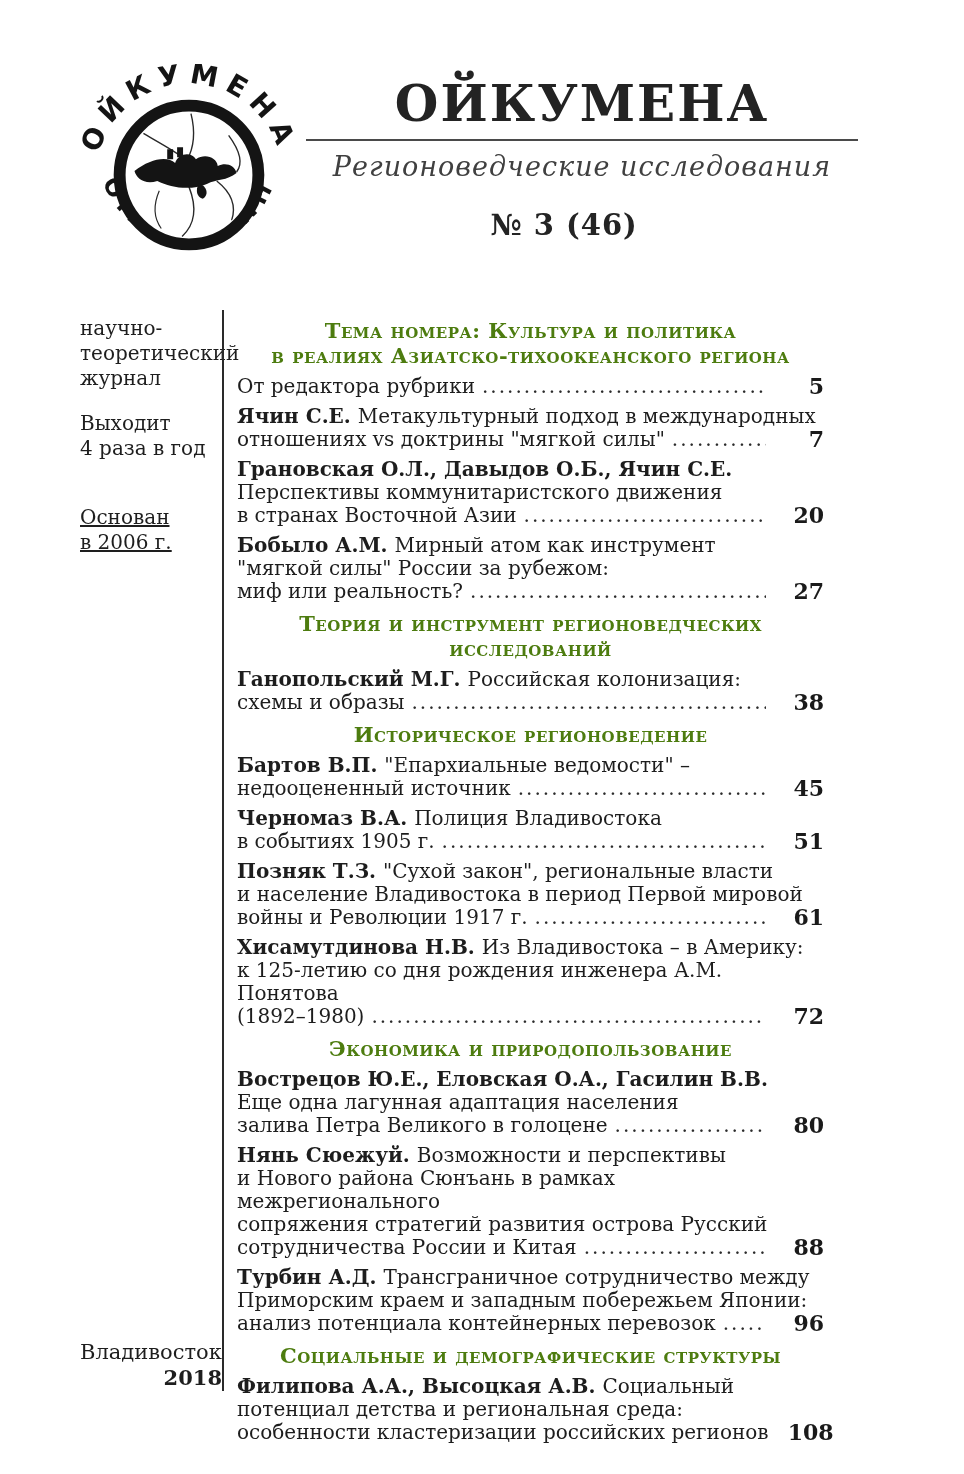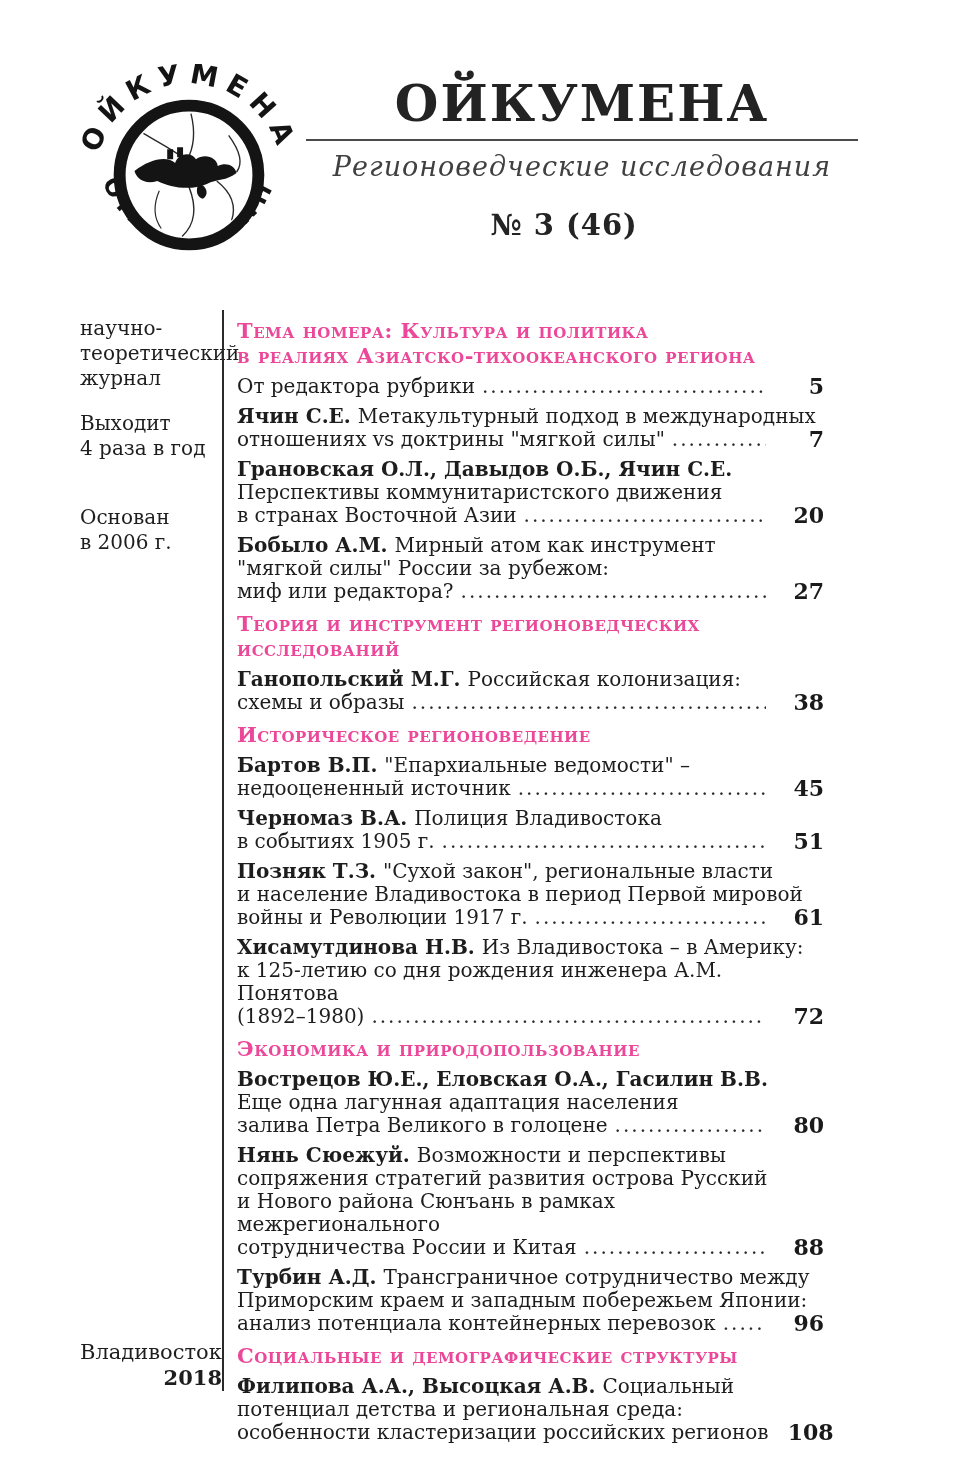--- a/index.html
+++ b/index.html
@@ -33,35 +33,35 @@
 
   
   .body-cols { display: flex; margin-top: 24px; align-items: stretch; }
   .sidebar {
     width: 142px; flex: 0 0 142px;
     display: flex; flex-direction: column;
     font-size: 20px; line-height: 25px; color: #1e1e1e;
   }
   .sb-group1 { margin-top: 6px; }
   .sb-group2 { margin-top: 20px; }
-  .sb-group3 { margin-top: 44px; }
+  .sb-group3 { margin-top: 44px; text-decoration: underline; }
   .city-block { margin-top: auto; padding-bottom: 86px; font-size: 21px; line-height: 26px; }
   .city-block .year { font-weight: 700; text-align: right; }
 
   .col-divider { width: 2px; background: #2a2a2a; flex: 0 0 2px; margin-bottom: 86px; }
 
   .toc {
     flex: 0 0 600px; width: 600px; box-sizing: border-box;
     padding-left: 13px; padding-bottom: 26px;
     font-size: 20px; line-height: 23px; color: #1d1d1d;
   }
   .section-heading {
-    font-variant: small-caps; font-weight: 700;
+    text-align: center; font-variant: small-caps; font-weight: 700;
     font-size: 21px; line-height: 25px; letter-spacing: 0.5px;
-    margin: 8px 0 7px 0; color: #ec4899;
+    margin: 8px 0 7px 0; color: #4d7c0f;
   }
   .toc-entry { margin: 0 0 7px 0; }
   .toc-entry .line { }
   .authors { font-weight: 700; margin-right: 7px; }
   .line.last { display: flex; align-items: flex-start; }
   .last-text { flex: 0 0 auto; }
   .leader {
     flex: 1 1 auto; min-width: 0; overflow: hidden; white-space: nowrap;
     letter-spacing: 2px; margin: 0 10px 0 7px; color: #2b2b2b;
   }
@@ -163,21 +163,21 @@
           <div class="line last">
             <span class="last-text">в странах Восточной Азии</span>
             <span class="leader">........................................................................................................................</span>
             <span class="page-num">20</span>
           </div>
         </div>
         <div class="toc-entry">
           <div class="line"><span class="authors">Бобыло А.М.</span><span>Мирный атом как инструмент</span></div>
           <div class="line">"мягкой силы" России за рубежом:</div>
           <div class="line last">
-            <span class="last-text">миф или редактора?</span>
+            <span class="last-text">миф или реальность?</span>
             <span class="leader">........................................................................................................................</span>
             <span class="page-num">27</span>
           </div>
         </div>
         <div class="section-heading">
           <div>Теория и инструмент регионоведческих исследований</div>
         </div>
         <div class="toc-entry">
           <div class="line"><span class="authors">Ганопольский М.Г.</span><span>Российская колонизация:</span></div>
           <div class="line last">
@@ -230,22 +230,22 @@
           <div class="line"><span class="authors">Вострецов Ю.Е., Еловская О.А., Гасилин В.В.</span></div>
           <div class="line">Еще одна лагунная адаптация населения</div>
           <div class="line last">
             <span class="last-text">залива Петра Великого в голоцене</span>
             <span class="leader">........................................................................................................................</span>
             <span class="page-num">80</span>
           </div>
         </div>
         <div class="toc-entry">
           <div class="line"><span class="authors">Нянь Сюежуй.</span><span>Возможности и перспективы</span></div>
+          <div class="line">и Нового района Сюнъань в рамках межрегионального</div>
           <div class="line">сопряжения стратегий развития острова Русский</div>
-          <div class="line">и Нового района Сюнъань в рамках межрегионального</div>
           <div class="line last">
             <span class="last-text">сотрудничества России и Китая</span>
             <span class="leader">........................................................................................................................</span>
             <span class="page-num">88</span>
           </div>
         </div>
         <div class="toc-entry">
           <div class="line"><span class="authors">Турбин А.Д.</span><span>Трансграничное сотрудничество между</span></div>
           <div class="line">Приморским краем и западным побережьем Японии:</div>
           <div class="line last">

